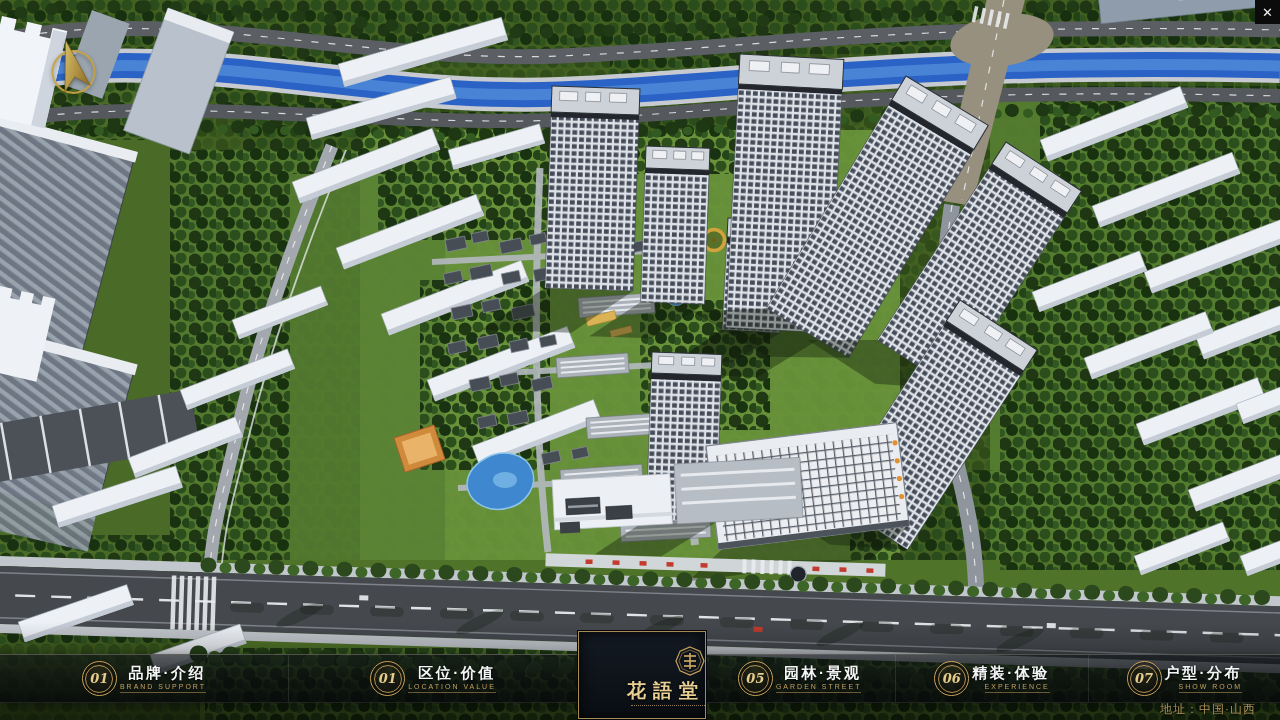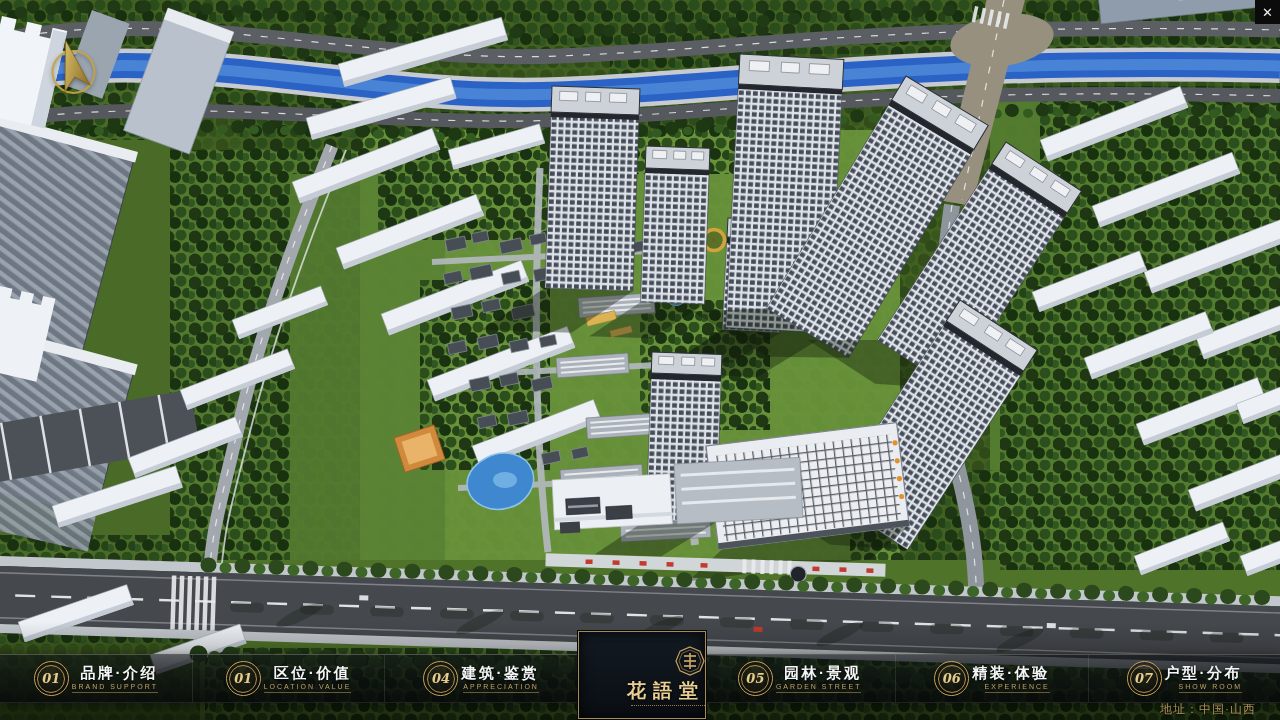--- a/index.html
+++ b/index.html
@@ -543,29 +543,20 @@
     </div>
     <div class="nav-item">
       <div class="emblem">
           <span>01</span>
         </div>
       <div class="nav-text">
           <span class="zh">区位·价值</span>
         <span class="en">LOCATION VALUE</span>
         </div>
     </div>
-    <div class="nav-item">
-      <div class="emblem">
-          <span>04</span>
-        </div>
-      <div class="nav-text">
-          <span class="zh">建筑·鉴赏</span>
-        <span class="en">APPRECIATION</span>
-        </div>
-    </div>
   </div>
   <div class="nav-spacer"></div>
   <div class="nav-right">
     <div class="nav-item">
       <div class="emblem">
           <span>05</span>
         </div>
       <div class="nav-text">
           <span class="zh">园林·景观</span>
         <span class="en">GARDEN STREET</span>

